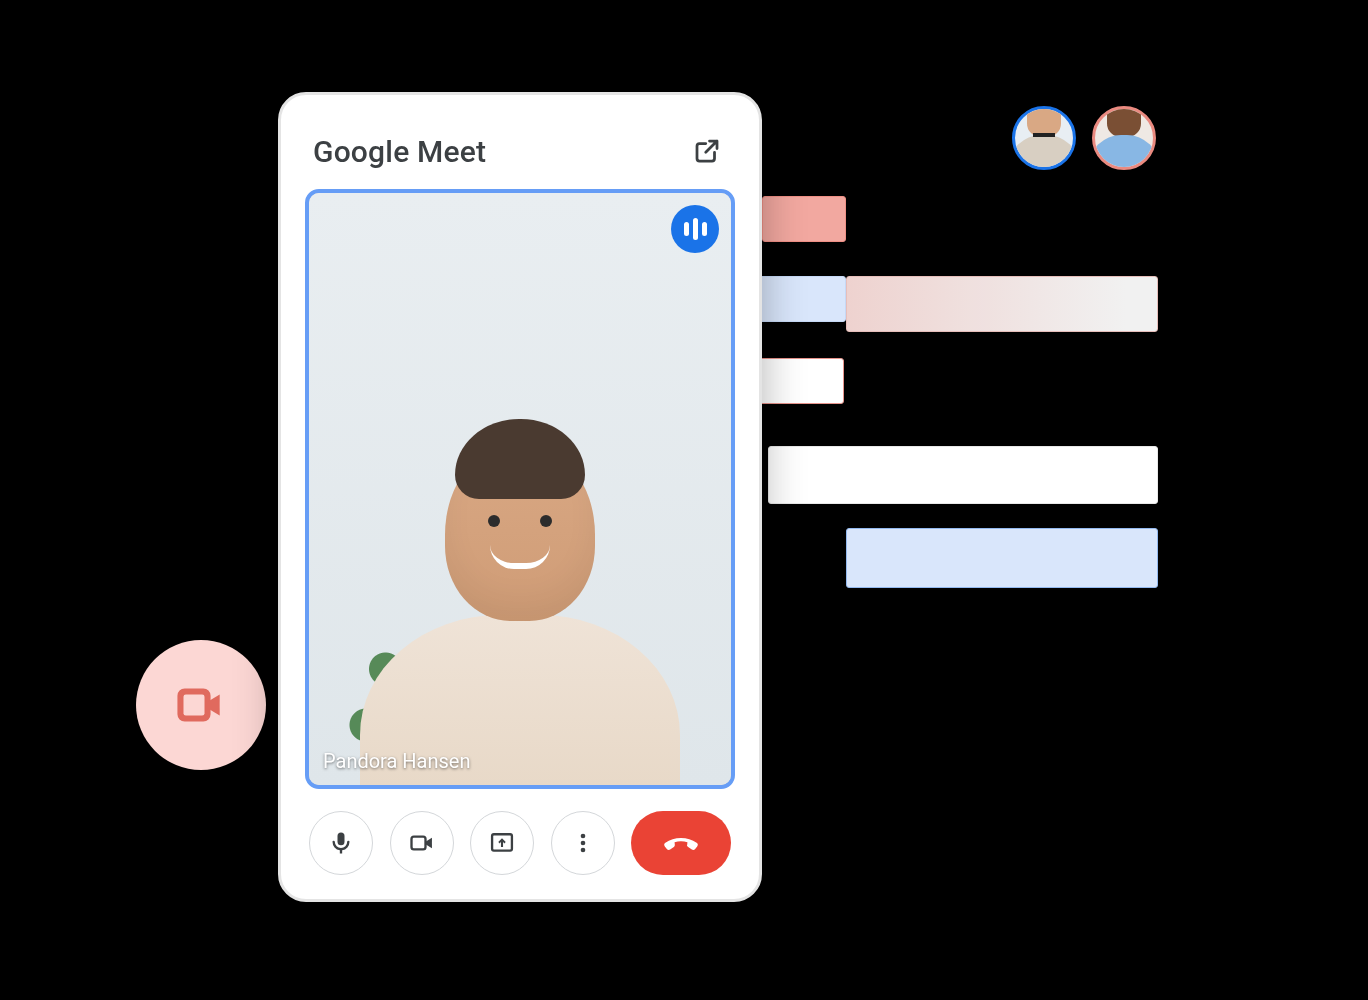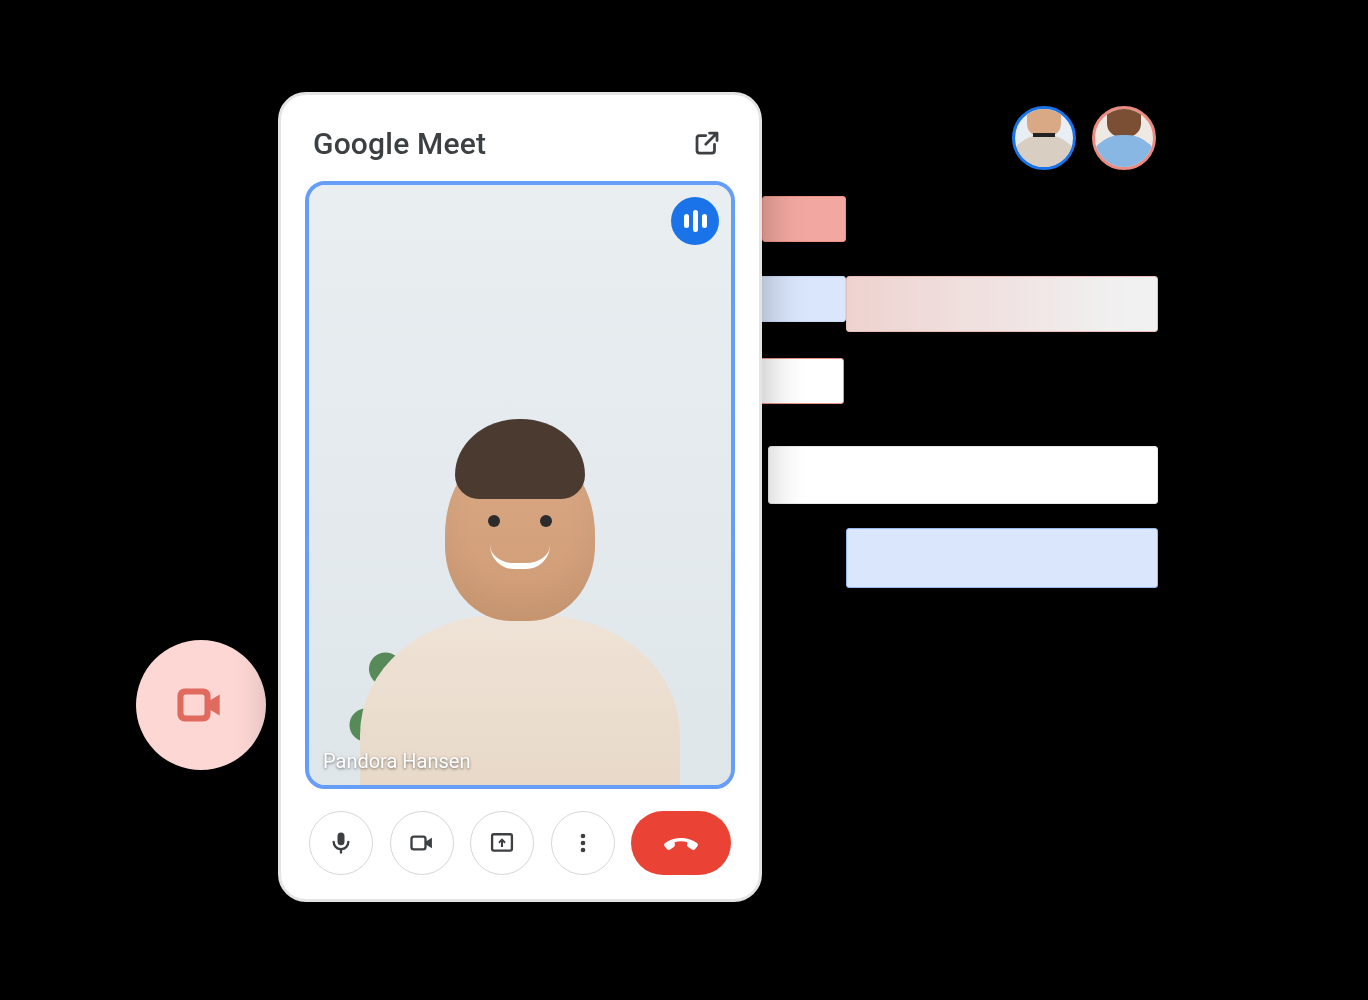--- a/index.html
+++ b/index.html
@@ -15,21 +15,21 @@
   .meet-card {
     position: absolute;
     left: 278px;
     top: 92px;
     width: 484px;
     height: 810px;
     background: #fff;
     border-radius: 28px;
     box-shadow: 0 22px 44px rgba(0,0,0,.30);
     border: 3px solid #e4e4e4;
-    padding: 24px 24px 20px;
+    padding: 32px 24px 20px;
     display: flex;
     flex-direction: column;
     z-index: 10;
   }
 
   .meet-header {
     display: flex;
     align-items: center;
     justify-content: space-between;
     padding: 4px 8px 18px;
@@ -39,21 +39,21 @@
     width: 40px; height: 40px;
     display: flex; align-items: center; justify-content: center;
     color: #5f6368; border-radius: 50%; cursor: pointer;
   }
 
   .tiles { flex: 1; display: flex; flex-direction: column; gap: 18px; }
 
   .tile {
     position: relative;
     flex: 1;
-    border-radius: 20px;
+    border-radius: 14px;
     overflow: hidden;
     background: #d8d8d8;
   }
   .tile.active { border: 4px solid #669df6; }
 
   .tile .name-overlay {
     position: absolute;
     left: 14px; bottom: 12px;
     color: #fff; font-size: 20px; font-weight: 400;
     text-shadow: 0 1px 3px rgba(0,0,0,.55);

